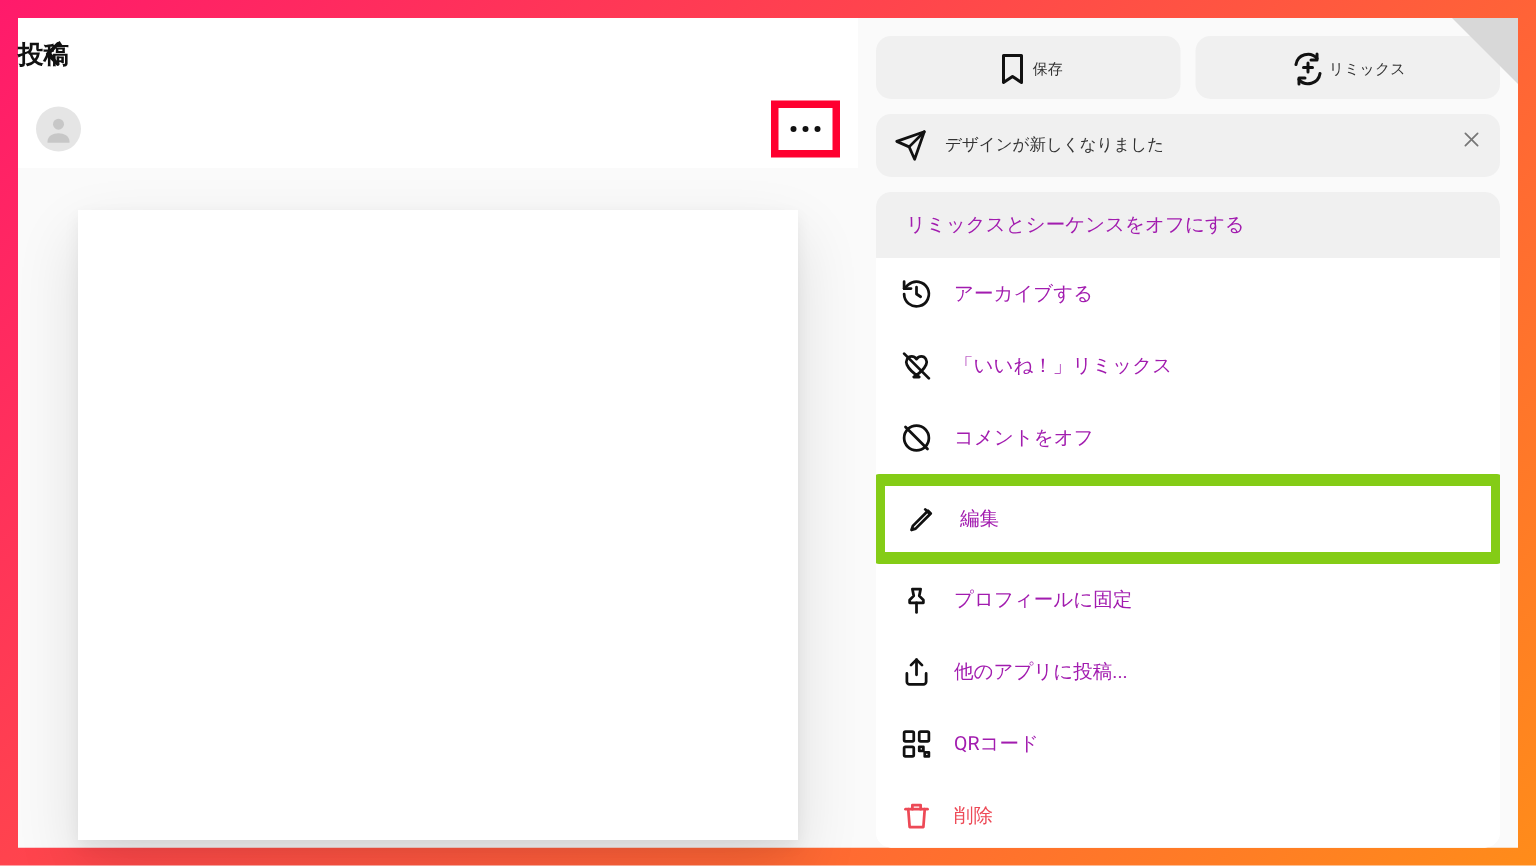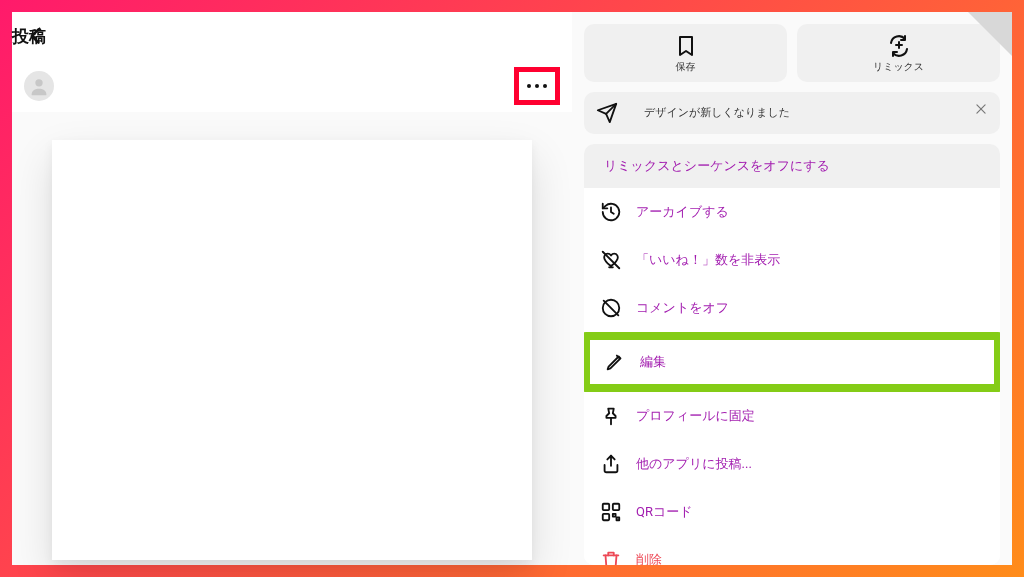--- a/index.html
+++ b/index.html
@@ -105,40 +105,40 @@
     }
     .action-cards {
       display: flex;
       gap: 10px;
     }
     .action-card {
       flex: 1;
       background: #f0f0f0;
       border-radius: 10px;
       display: flex;
-      flex-direction: column;
+      flex-direction: row;
       align-items: center;
       justify-content: center;
       padding: 10px 0 8px 0;
       gap: 2px;
     }
     .action-card .icon { width: 24px; height: 24px; }
     .action-card .lbl { font-size: 10px; color: #333; }
     .info-card {
       background: #f0f0f0;
       border-radius: 10px;
       display: flex;
       align-items: center;
       padding: 10px 12px;
       gap: 12px;
       position: relative;
     }
     .info-icon { width: 22px; height: 22px; flex-shrink: 0; }
     .info-text { font-size: 11px; line-height: 1.4; flex: 1; }
-    .info-text .line1 { color: #333; margin-left: 14px; }
+    .info-text .line1 { color: #333; }
     .info-text .link { color: #0095f6; font-weight: 500; }
     .close-x {
       position: absolute;
       right: 12px;
       top: 10px;
       width: 14px;
       height: 14px;
       cursor: pointer;
     }
     .menu-card {
@@ -266,21 +266,21 @@
         <span class="lbl">アーカイブする</span>
       </div>
 
       <div class="menu-item">
         <span class="icon">
           <svg viewBox="0 0 24 24" fill="none" stroke="#111" stroke-width="2" stroke-linecap="round" stroke-linejoin="round">
               <path d="M12 20s-7-4.5-9-9c-1.2-2.7.5-6 3.5-6 2 0 3 1.3 3.5 2 0.5-0.7 1.5-2 3.5-2 3 0 4.7 3.3 3.5 6-2 4.5-9 9-9 9z" transform="translate(2 0)"></path>
               <line x1="3" y1="3" x2="21" y2="21"></line>
             </svg>
         </span>
-        <span class="lbl">「いいね！」数を非表示</span>
+        <span class="lbl">「いいね！」リミックス</span>
       </div>
 
       <div class="menu-item">
         <span class="icon">
           <svg viewBox="0 0 24 24" fill="none" stroke="#111" stroke-width="2" stroke-linecap="round" stroke-linejoin="round">
               <circle cx="12" cy="12" r="9"></circle>
               <line x1="4" y1="4" x2="20" y2="20"></line>
             </svg>
         </span>
         <span class="lbl">コメントをオフ</span>

